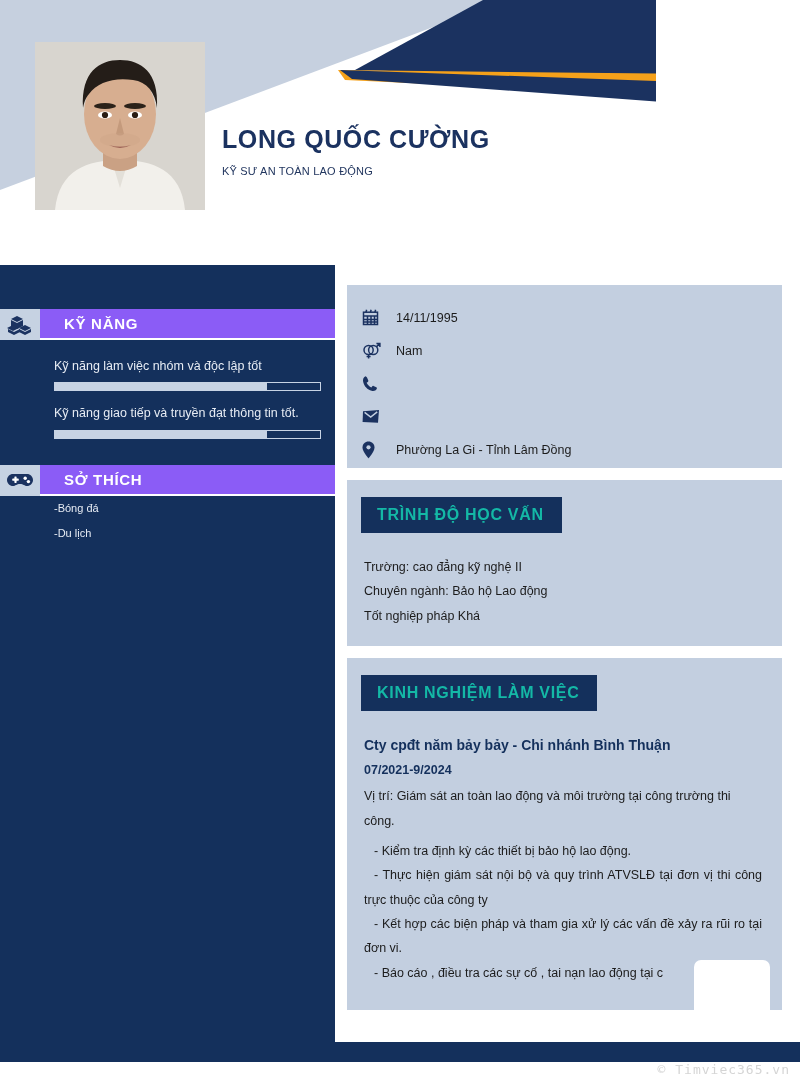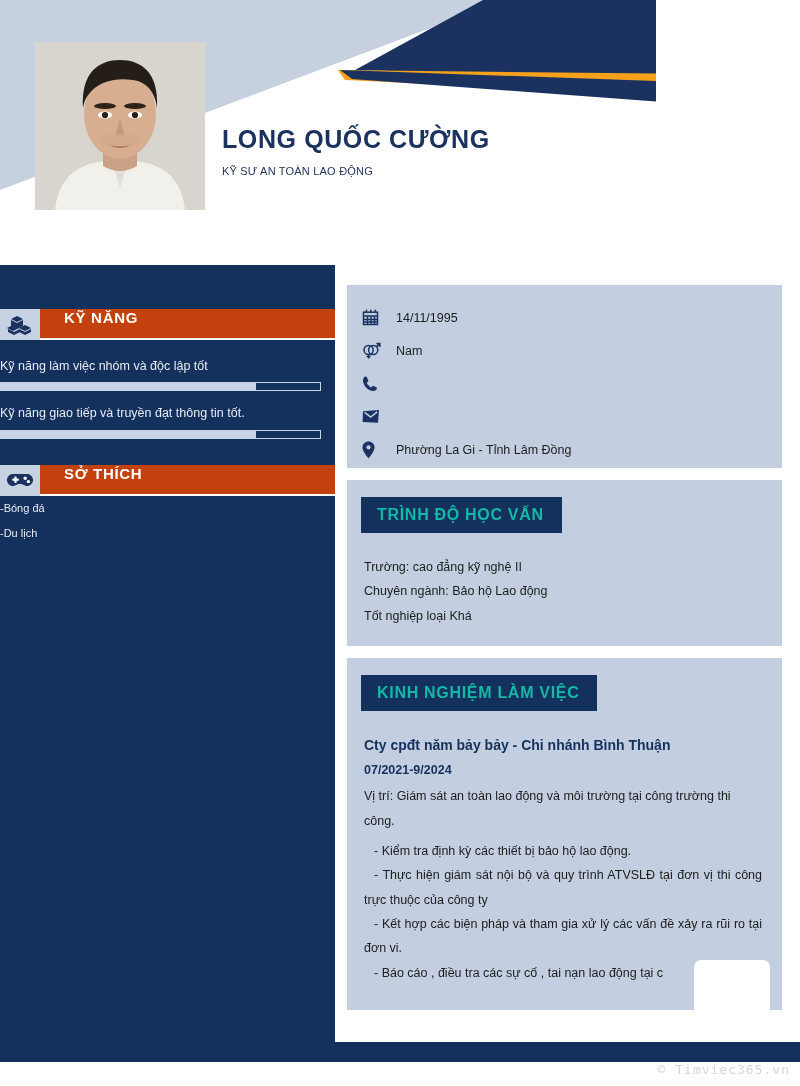--- a/index.html
+++ b/index.html
@@ -97,34 +97,35 @@
     width: 40px;
     background: #c6d2e2;
     display: flex;
     align-items: center;
     justify-content: center;
     flex: 0 0 40px;
   }
   .side-head-icon svg { display: block; }
   .side-head-bar {
     flex: 1 1 auto;
-    background: #c2410c;
+    background: #8b5cf6;
     display: flex;
-    align-items: flex-start;
+    align-items: center;
     padding-left: 24px;
     border-bottom: 2px solid #ffffff;
   }
   .side-head-title {
     color: #ffffff;
     font-size: 15px;
     font-weight: bold;
     letter-spacing: 0.7px;
   }
   .side-body {
-    padding: 18px 14px 0 0;
+    padding: 18px 14px 0 14px;
+    margin-left: 40px;
   }
   .skill-item { margin-bottom: 14px; }
   .skill-label {
     color: #e7ecf4;
     font-size: 12.5px;
     margin-bottom: 8px;
     line-height: 1.3;
   }
   .skill-track {
     position: relative;
@@ -479,21 +480,21 @@
       </div>
     </div>
 
     <div class="card sec-card">
       <div class="sec-title-wrap">
         <span class="sec-title">TRÌNH ĐỘ HỌC VẤN</span>
       </div>
       <div class="sec-body">
         <div class="sec-line">Trường: cao đẳng kỹ nghệ II</div>
         <div class="sec-line">Chuyên ngành: Bảo hộ Lao động</div>
-        <div class="sec-line">Tốt nghiệp loại Khá</div>
+        <div class="sec-line">Tốt nghiệp pháp Khá</div>
       </div>
     </div>
 
     <div class="card sec-card" style="padding-bottom:42px">
       <div class="sec-title-wrap">
         <span class="sec-title">KINH NGHIỆM LÀM VIỆC</span>
       </div>
       <div class="sec-body">
         <div class="job-org">Cty cpđt năm bảy bảy - Chi nhánh Bình Thuận</div>
         <div class="job-date">07/2021-9/2024</div>

